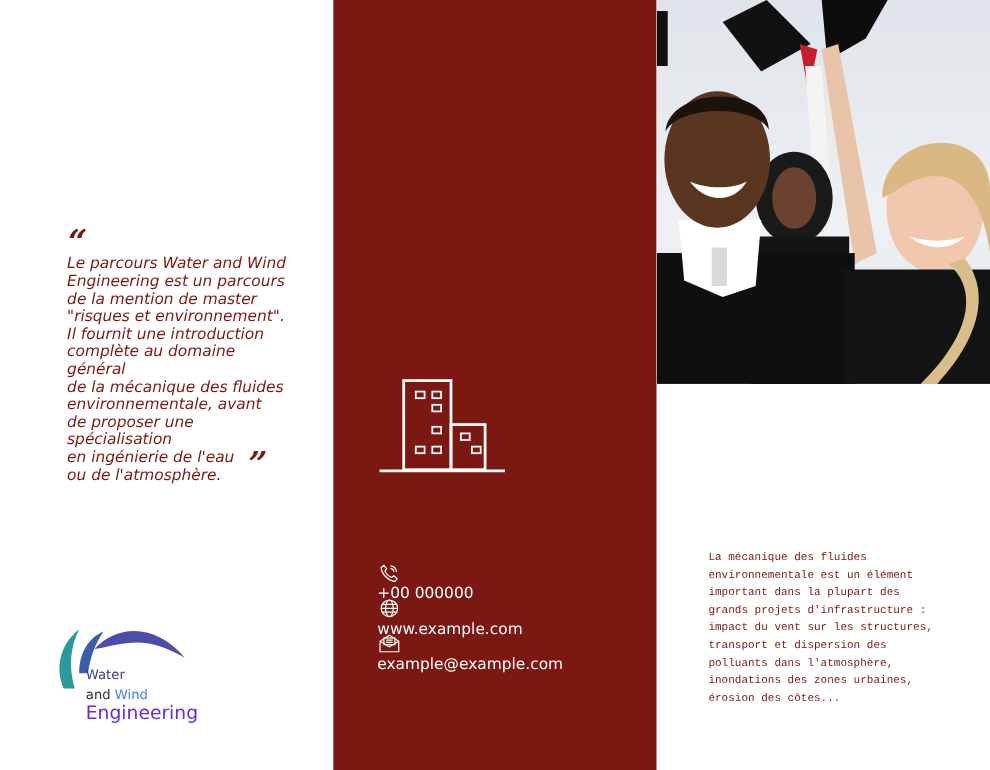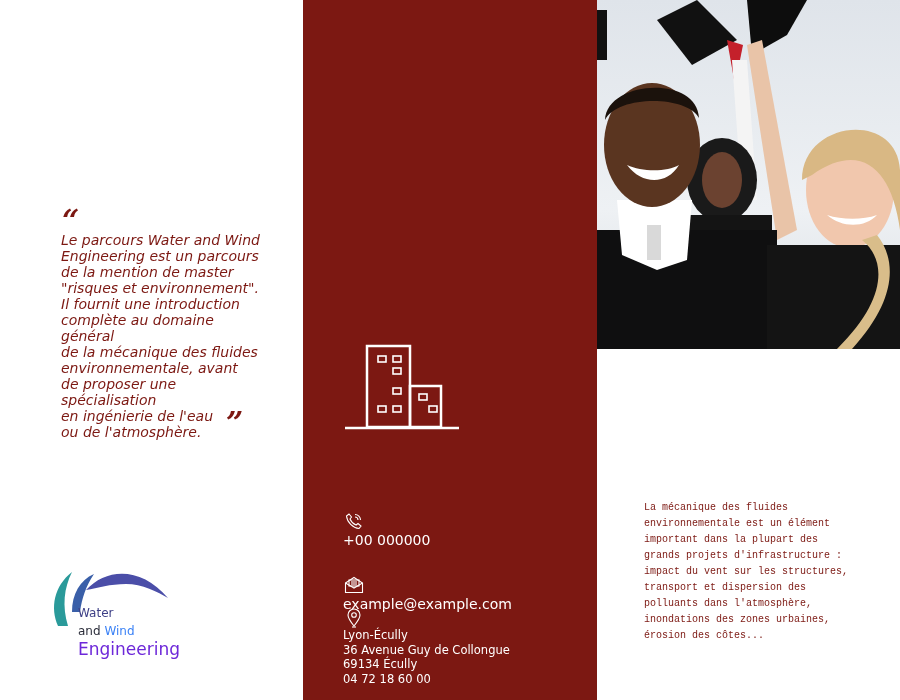--- a/index.html
+++ b/index.html
@@ -87,47 +87,46 @@
     <span class="ic">
       <svg width="18" height="18" viewBox="0 0 18 18" fill="none" stroke="#fff" stroke-width="1.1">
           <path d="M4 2 L6.5 5 L5 7 C6 9.5 8.5 12 11 13 L13 11.5 L16 14 L14 16.5 C8 16 2 10 1.5 4 Z"></path>
           <path d="M10 2.5 A5.5 5.5 0 0 1 15.5 8"></path>
           <path d="M10 5 A3 3 0 0 1 13 8"></path>
         </svg>
     </span>
     <span class="tx">+00 000000</span>
   </div>
 
+  <div class="contact-row" id="row-web">
+    <span class="ic">
+      <svg width="18" height="18" viewBox="0 0 18 18" fill="none" stroke="#fff" stroke-width="1.1">
+          <circle cx="9" cy="9" r="7.5"></circle>
+          <ellipse cx="9" cy="9" rx="3.5" ry="7.5"></ellipse>
+          <line x1="1.5" y1="9" x2="16.5" y2="9"></line>
+          <line x1="2.5" y1="5.5" x2="15.5" y2="5.5"></line>
+          <line x1="2.5" y1="12.5" x2="15.5" y2="12.5"></line>
+        </svg>
+    </span>
+    <span class="tx">www.example.com</span>
+  </div>
 
   <div class="contact-row" id="row-email">
     <span class="ic">
       <svg width="20" height="18" viewBox="0 0 20 18" fill="none" stroke="#fff" stroke-width="1.1">
           <path d="M1.5 7 L10 1.5 L18.5 7 L18.5 16.5 L1.5 16.5 Z"></path>
           <path d="M1.5 7 L10 12 L18.5 7"></path>
           <rect x="5" y="4" width="10" height="6"></rect>
           <line x1="7" y1="6" x2="13" y2="6"></line>
           <line x1="7" y1="8" x2="13" y2="8"></line>
         </svg>
     </span>
     <span class="tx">example@example.com</span>
   </div>
 
-  <div class="contact-row" id="row-address">
-    <span class="ic">
-      <svg width="16" height="20" viewBox="0 0 16 20" fill="none" stroke="#fff" stroke-width="1.1">
-          <path d="M8 18 C4 13 2 10 2 7 A6 6 0 0 1 14 7 C14 10 12 13 8 18 Z"></path>
-          <circle cx="8" cy="7" r="2.3"></circle>
-          <line x1="6" y1="19" x2="10" y2="19"></line>
-        </svg>
-    </span>
-    <span class="tx">Lyon-Écully
-36 Avenue Guy de Collongue
-69134 Écully
-04 72 18 60 00</span>
-  </div>
 </div>
 
 <div class="panel" id="right">
   <div id="photo" title="Smiling graduates throwing caps">
     <svg width="303" height="349" viewBox="0 0 303 349">
 
       <polygon points="60,20 100,0 140,40 95,65" fill="#111"></polygon>
       <polygon points="150,0 210,0 190,35 155,55" fill="#0d0d0d"></polygon>
       <rect x="0" y="10" width="10" height="50" fill="#111"></rect>
       <path d="M130 40 L138 85 L146 45 Z" fill="#c4202b"></path>

